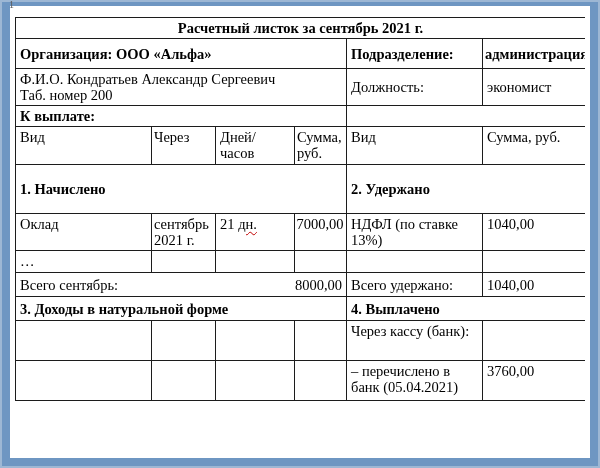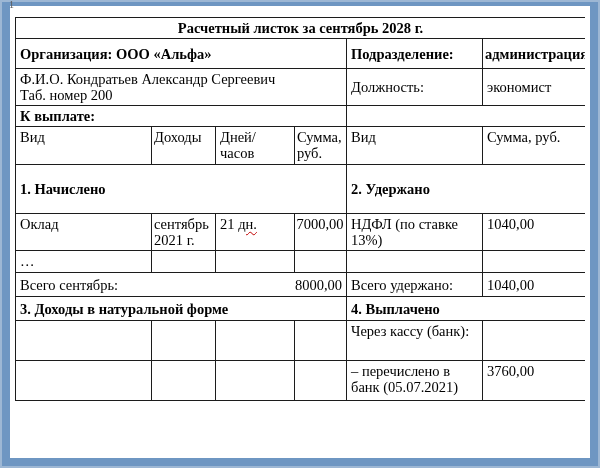--- a/index.html
+++ b/index.html
@@ -35,21 +35,21 @@
         <col style="width:136px">
           <col style="width:64px">
           <col style="width:79px">
         <col style="width:52px">
           <col style="width:136px">
           <col style="width:103px">
       </colgroup>
 
       <tbody>
           <tr style="height:21px">
-        <td colspan="6" class="b ctr vm">Расчетный листок за сентябрь 2028 г.</td>
+        <td colspan="6" class="b ctr vm">Расчетный листок за сентябрь 2021 г.</td>
       </tr>
 
       <tr style="height:30px">
         <td colspan="4" class="b vm">Организация: ООО «Альфа»</td>
         <td class="b vm">Подразделение:</td>
         <td class="b vm nowrap">администрация</td>
       </tr>
 
       <tr style="height:35px">
         <td colspan="4">
@@ -60,21 +60,21 @@
         <td class="vm">экономист</td>
       </tr>
 
       <tr style="height:21px">
         <td colspan="4" class="b vm">К выплате:</td>
         <td colspan="2"></td>
       </tr>
 
       <tr style="height:38px">
         <td>Вид</td>
-        <td class="nowrap">Доходы</td>
+        <td class="nowrap">Через</td>
         <td>Дней/часов</td>
         <td style="padding:2px 2px">Сумма, руб.</td>
         <td>Вид</td>
         <td>Сумма, руб.</td>
       </tr>
 
       <tr style="height:49px">
         <td colspan="4" class="b vm">1. Начислено</td>
         <td colspan="2" class="b vm">2. Удержано</td>
       </tr>
@@ -120,21 +120,21 @@
         <td>Через кассу (банк):</td>
         <td class="numl"></td>
       </tr>
 
 
       <tr style="height:40px">
         <td></td>
         <td></td>
         <td></td>
         <td></td>
-        <td>– перечислено в банк (05.07.2021)</td>
+        <td>– перечислено в банк (05.04.2021)</td>
         <td class="numl">3760,00</td>
       </tr>
     </tbody>
       </table>
   </div>
 
   <div class="frame-light"></div>
   <div class="frame-main"></div>
 </div>
 

